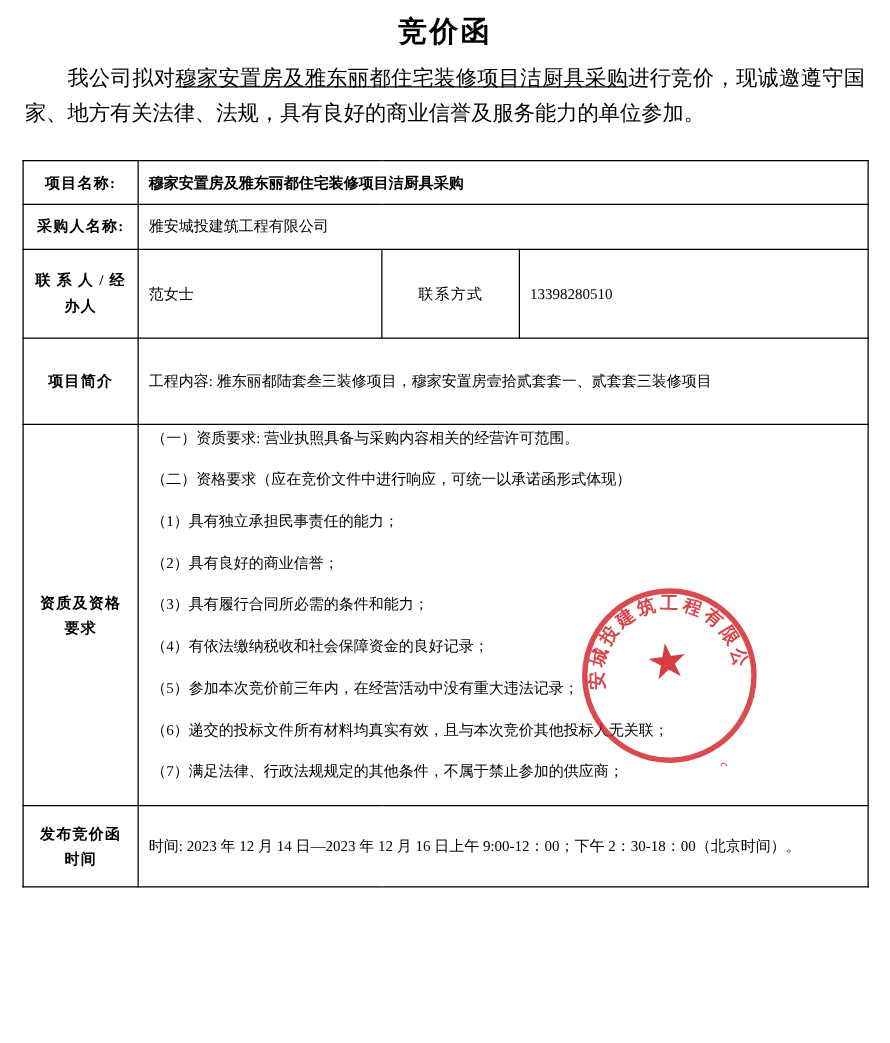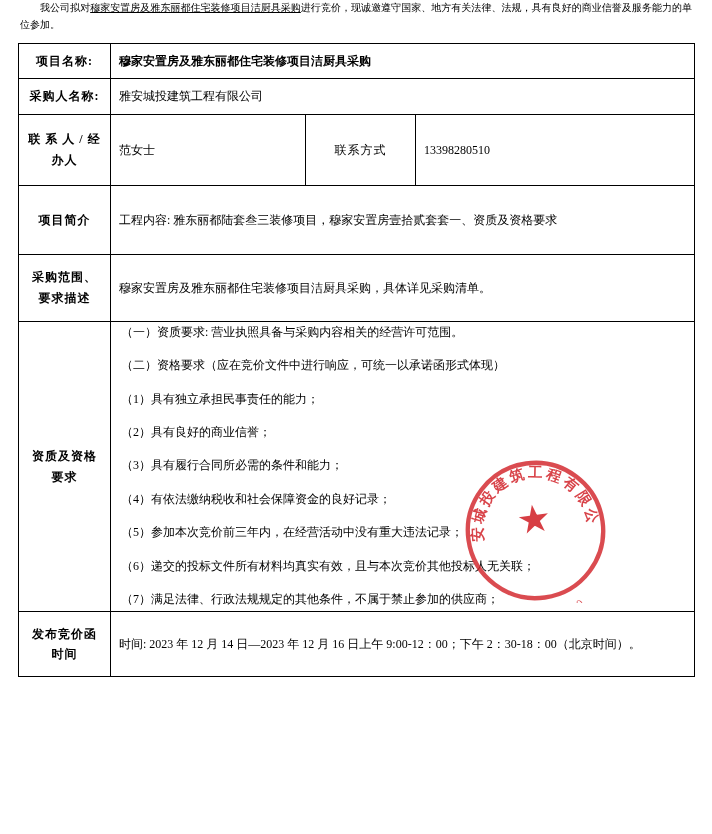--- a/index.html
+++ b/index.html
@@ -25,24 +25,24 @@
   .doc-title {
     text-align: center;
     font-size: 23px;
     font-weight: bold;
     letter-spacing: 2px;
     margin-top: 10px;
     margin-bottom: 8px;
     font-family: "Liberation Serif", "DejaVu Serif", serif;
   }
   .intro {
-    font-size: 10px;
+    font-size: 17px;
     line-height: 1.65;
     text-indent: 2em;
-    margin: 0 2px 10px 2px;
+    margin: 0 2px 23px 2px;
     text-align: justify;
   }
   .intro u {
     text-decoration: underline;
   }
   table.main {
     width: 676px;
     border-collapse: collapse;
     table-layout: fixed;
     margin: 0 auto;
@@ -67,21 +67,21 @@
   td.value {
     text-align: left;
   }
   td.value.bold {
     font-weight: bold;
   }
   .qual-list p {
     margin: 0 0 13px 0;
   }
   .qual-list p:last-child {
-    margin-bottom: 2px;
+    margin-bottom: 17px;
   }
   .mid-label {
     width: 110px;
     text-align: center;
     font-weight: normal;
     letter-spacing: 1px;
   }
   .stamp {
     position: absolute;
     left: 463px;
@@ -90,20 +90,21 @@
     height: 145px;
     pointer-events: none;
   }
   .small-gap p { margin: 0 0 6px 0; }
 </style>
 </head>
 <body>
 
 <div class="page">
 
+  <div class="doc-title">竞价函</div>
 
   <div class="intro">我公司拟对<u>穆家安置房及雅东丽都住宅装修项目洁厨具采购</u>进行竞价，现诚邀遵守国家、地方有关法律、法规，具有良好的商业信誉及服务能力的单位参加。</div>
 
   <table class="main">
     <colgroup>
       <col style="width:92px">
       <col style="width:195px">
       <col style="width:110px">
       <col style="width:279px">
     </colgroup>
@@ -117,25 +118,21 @@
         <td class="value" colspan="3">雅安城投建筑工程有限公司</td>
       </tr>
       <tr>
         <td class="label" style="height:56px">联 系 人 / 经办人</td>
         <td class="value">范女士</td>
         <td class="mid-label">联系方式</td>
         <td class="value">13398280510</td>
       </tr>
       <tr>
         <td class="label">项目简介</td>
-        <td class="value" colspan="3" style="height:54px">工程内容: 雅东丽都陆套叁三装修项目，穆家安置房壹拾贰套套一、资质及资格要求</td>
-      </tr>
-      <tr>
-        <td class="label">采购范围、要求描述</td>
-        <td class="value" colspan="3" style="height:52px">穆家安置房及雅东丽都住宅装修项目洁厨具采购，具体详见采购清单。</td>
+        <td class="value" colspan="3" style="height:54px">工程内容: 雅东丽都陆套叁三装修项目，穆家安置房壹拾贰套套一、贰套套三装修项目</td>
       </tr>
       <tr>
         <td class="label tall">资质及资格要求</td>
         <td class="value qual-list" colspan="3" style="padding:0 10px">
           <p>（一）资质要求:  营业执照具备与采购内容相关的经营许可范围。</p>
           <p>（二）资格要求（应在竞价文件中进行响应，可统一以承诺函形式体现）</p>
           <p>（1）具有独立承担民事责任的能力；</p>
           <p>（2）具有良好的商业信誉；</p>
           <p>（3）具有履行合同所必需的条件和能力；</p>
           <p>（4）有依法缴纳税收和社会保障资金的良好记录；</p>

